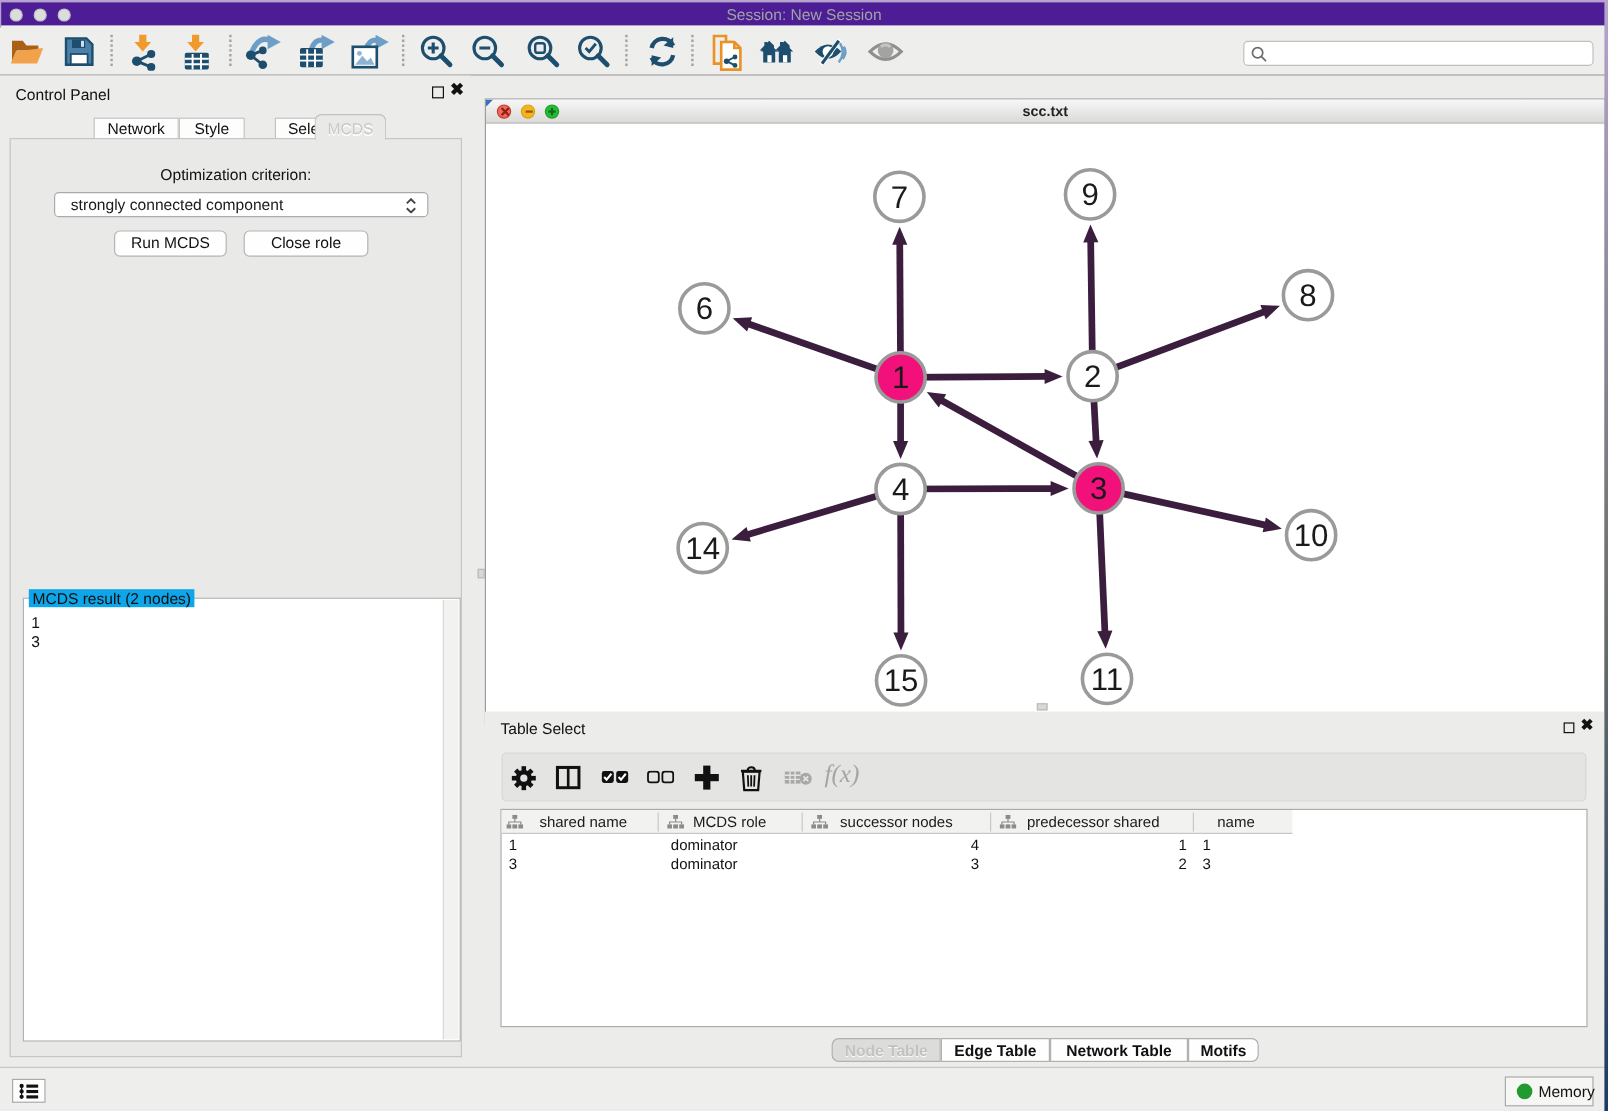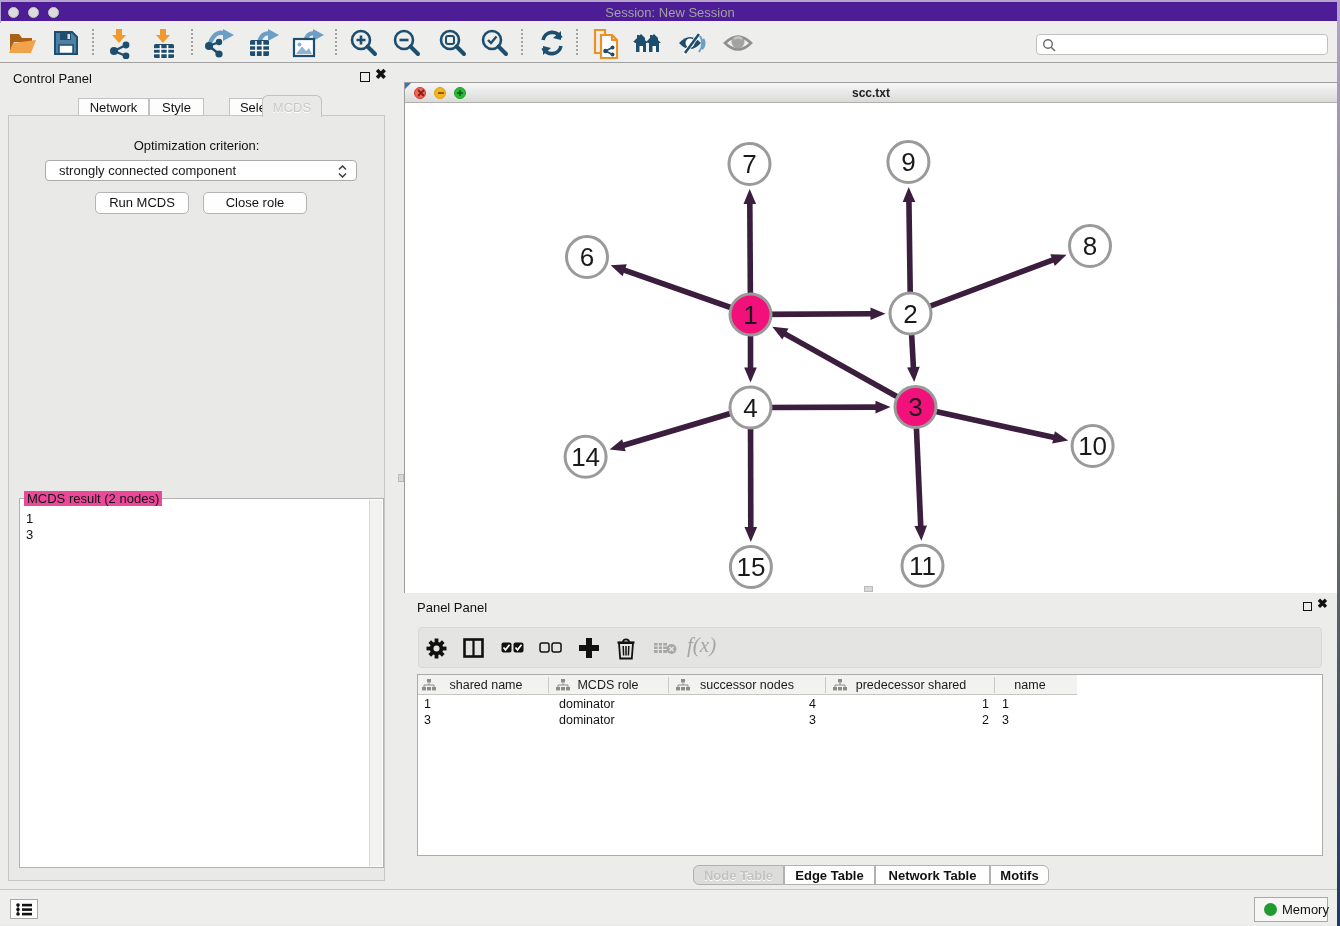--- a/index.html
+++ b/index.html
@@ -23,21 +23,21 @@
   
   #cp { position:absolute; left:0; top:63px; width:392px; height:826px; background:#ececeb; }
   #cphead { position:absolute; left:13px; top:8px; font-size:13px; color:#111; }
   .tab { position:absolute; top:35px; height:18px; background:#fdfdfd; border:1px solid #c2c2c1; font-size:13px; text-align:center; padding-top:1px; color:#111; }
   #tabmcds { position:absolute; left:262px; top:32px; width:60px; height:22px; z-index:5; background:#e9e9e8; border:1px solid #c2c2c1; border-bottom:none; border-radius:6px 6px 0 0; font-size:13px; text-align:center; padding-top:4px; color:#c9c9c8; text-shadow:0 1px 0 #ffffff; }
   #cpbody { position:absolute; left:8px; top:52px; width:377px; height:766px; background:#e9e9e8; border:1px solid #c6c6c5; }
   #optlabel { position:absolute; left:0; top:22px; width:100%; text-align:center; font-size:13px; color:#111; }
   #combo { position:absolute; left:36px; top:44px; width:312px; height:21px; background:#fff; border:1px solid #ababab; border-radius:4px; font-size:13px; color:#1a1a1a; padding:2px 0 0 13px; }
   .btn { position:absolute; top:76px; height:22px; background:#fefefe; border:1px solid #b4b4b3; border-radius:5px; font-size:13px; color:#111; text-align:center; padding-top:2px; }
   #fieldset { position:absolute; left:10px; top:382px; width:365px; height:370px; border:1px solid #b2b2b1; background:#fff; }
-  #legend { position:absolute; left:4px; top:-8px; background:#ec4899; padding:0 3px; font-size:13px; color:#111; }
+  #legend { position:absolute; left:4px; top:-8px; background:#0ea5e9; padding:0 3px; font-size:13px; color:#111; }
   #fstrack { position:absolute; right:1px; top:1px; width:13px; height:366px; background:#f2f2f1; border-left:1px solid #d8d8d7; }
   #fsvals { position:absolute; left:6px; top:12px; font-size:13px; color:#111; line-height:16px; }
   
   #netwin { position:absolute; left:404px; top:82px; width:934px; height:521px; border:1px solid #9c9c9b; background:#fff; }
   #nettitle { position:absolute; left:0; top:0; width:100%; height:20px; background:linear-gradient(#f7f7f7,#dadad9); border-bottom:1px solid #b0b0af; }
   #netname { position:absolute; top:3px; width:100%; text-align:center; font-size:12px; font-weight:bold; color:#222; }
   .tl { position:absolute; top:3.5px; width:12px; height:12px; border-radius:50%; }
   #canvas { position:absolute; left:0; top:21px; width:932px; height:498px; background:#fff; }
   
   #tp { position:absolute; left:404px; top:593px; width:936px; height:296px; background:#ececeb; }
@@ -291,21 +291,21 @@
           <text x="750.9" y="559.0">15</text>
         </g>
       </svg>
     </div>
   </div>
 
   <div class="abs" style="left:398px;top:474px;width:6px;height:8px;background:#d8d8d7;border:1px solid #bbbbba;"></div>
   <div class="abs" style="left:864px;top:586px;width:9px;height:6px;background:#d8d8d7;border:1px solid #bbbbba;"></div>
 
   <div id="tp">
-    <div id="tphead">Panel Panel</div>
+    <div id="tphead">Table Select</div>
     <div class="abs" style="left:899px;top:9px;width:9px;height:9px;border:1.5px solid #111;"></div>
     <div class="abs" style="left:913px;top:3px;font-size:13px;font-weight:bold;color:#111;">✖</div>
     <div id="tptools">
       <svg class="abs" style="left:7px;top:10px;" width="21" height="21" viewBox="0 0 21 21">
         <circle cx="10.5" cy="10.5" r="6.8" fill="#111"></circle>
         <g fill="#111">
             <rect x="8.6" y="0.5" width="3.8" height="5"></rect>
             <rect x="8.6" y="15.5" width="3.8" height="5"></rect>
             <rect x="0.5" y="8.6" width="5" height="3.8"></rect>
             <rect x="15.5" y="8.6" width="5" height="3.8"></rect>

